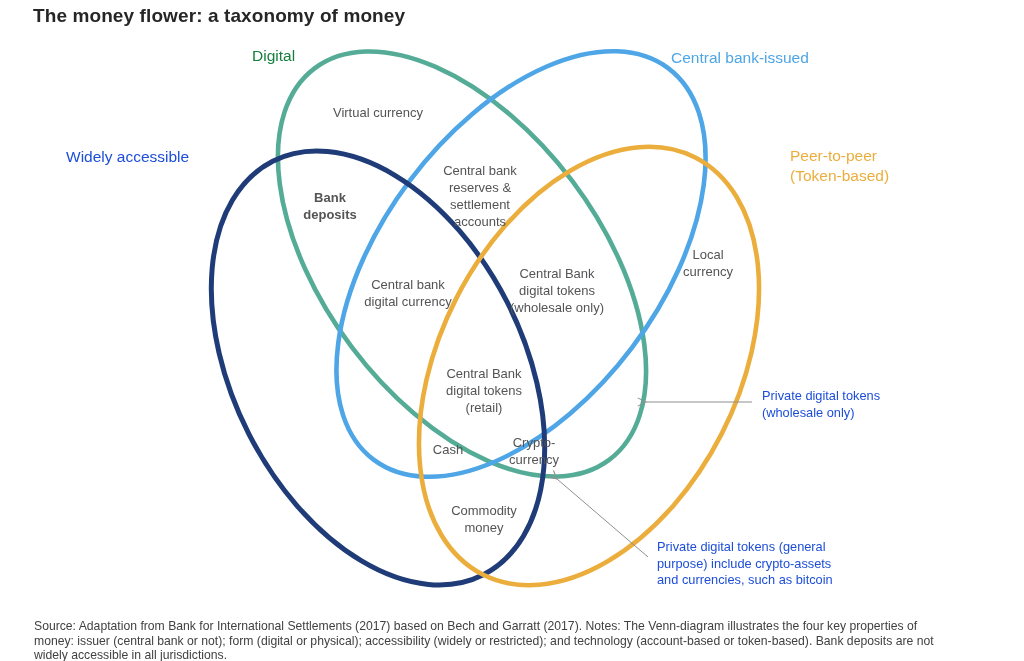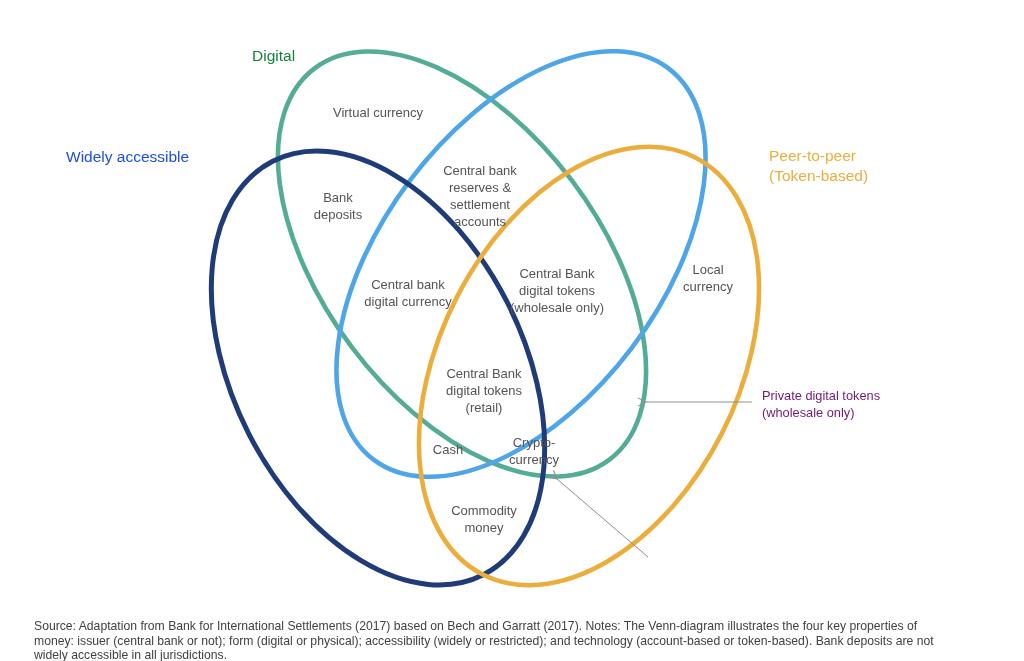--- a/index.html
+++ b/index.html
@@ -49,41 +49,42 @@
     font-size: 13px;
     line-height: 1.3;
     color: #545456;
     text-align: center;
     white-space: pre-line;
   }
   .annotation {
     position: absolute;
     font-size: 12.8px;
     line-height: 1.3;
-    color: #701a75;
+    color: #1d4ed8;
     text-align: left;
     white-space: pre-line;
   }
   .source-note {
     position: absolute;
     left: 30px;
     top: 615px;
     width: 960px;
     margin: 4px;
     font-size: 12.2px;
     line-height: 1.2;
     color: #414141;
     white-space: pre-line;
   }
 </style>
 </head>
 <body>
 
 <div class="stage">
 
+  <h1 class="page-title">The money flower: a taxonomy of money</h1>
 
   <svg class="venn-layer" viewBox="0 0 1024 661" aria-hidden="true">
     <defs>
       <marker id="arrowOpen" viewBox="0 0 12 12" refX="1.5" refY="6" markerWidth="11" markerHeight="11" orient="auto" markerUnits="userSpaceOnUse">
         <path d="M10.5 1.5 L1.5 6 L10.5 10.5" fill="none" stroke="#8F8F8F" stroke-width="1.2"></path>
       </marker>
     </defs>
 
     <ellipse cx="462" cy="264" rx="138" ry="245" transform="rotate(-37 462 264)" fill="none" stroke-width="4.6" stroke="#55AC96"></ellipse>
 
@@ -92,46 +93,50 @@
     <ellipse cx="378" cy="368" rx="145" ry="232" transform="rotate(-27 378 368)" fill="none" stroke-width="5" stroke="#1F3C78"></ellipse>
 
     <ellipse cx="589" cy="366" rx="149" ry="234" transform="rotate(27 589 366)" fill="none" stroke-width="4.6" stroke="#EBAE3D"></ellipse>
 
     <line x1="752" y1="402" x2="646" y2="402" stroke="#8F8F8F" stroke-width="1" marker-end="url(#arrowOpen)"></line>
     <line x1="648" y1="557" x2="557" y2="479" stroke="#8F8F8F" stroke-width="1" marker-end="url(#arrowOpen)"></line>
   </svg>
 
   <div class="petal-title petal-widely" style="left:66px; top:147px;">Widely accessible</div>
   <div class="petal-title petal-digital" style="left:252px; top:46px;">Digital</div>
-  <div class="petal-title petal-p2p" style="left:769px; top:146px;">Peer-to-peer
+  <div class="petal-title petal-cb" style="left:671px; top:48px;">Central bank-issued</div>
+  <div class="petal-title petal-p2p" style="left:790px; top:146px;">Peer-to-peer
 (Token-based)</div>
 
   <div class="region-label" style="left:378px; top:113px;">Virtual currency</div>
-  <div class="region-label" style="left:338px; top:207px;">Bank
+  <div class="region-label" style="left:330px; top:207px;font-weight:bold;">Bank
 deposits</div>
   <div class="region-label" style="left:480px; top:197px;">Central bank
 reserves &amp;
 settlement
 accounts</div>
   <div class="region-label" style="left:408px; top:294px;">Central bank
 digital currency</div>
   <div class="region-label" style="left:557px; top:291px;">Central Bank
 digital tokens
 (wholesale only)</div>
-  <div class="region-label" style="left:708px; top:279px;">Local
+  <div class="region-label" style="left:708px; top:264px;">Local
 currency</div>
   <div class="region-label" style="left:484px; top:391px;">Central Bank
 digital tokens
 (retail)</div>
   <div class="region-label" style="left:439px; top:450px;margin-left:9px;">Cash</div>
   <div class="region-label" style="left:534px; top:452px;">Crypto-
 currency</div>
   <div class="region-label" style="left:484px; top:520px;">Commodity
 money</div>
 
   <div class="annotation" style="left:762px; top:388px;">Private digital tokens
 (wholesale only)</div>
+  <div class="annotation" style="left:657px; top:539px;">Private digital tokens (general
+purpose) include crypto-assets
+and currencies, such as bitcoin</div>
 
   <p class="source-note">Source: Adaptation from Bank for International Settlements (2017) based on Bech and Garratt (2017). Notes: The Venn-diagram illustrates the four key properties of
 money: issuer (central bank or not); form (digital or physical); accessibility (widely or restricted); and technology (account-based or token-based). Bank deposits are not
 widely accessible in all jurisdictions.</p>
 
 </div>
 
 </body></html>

